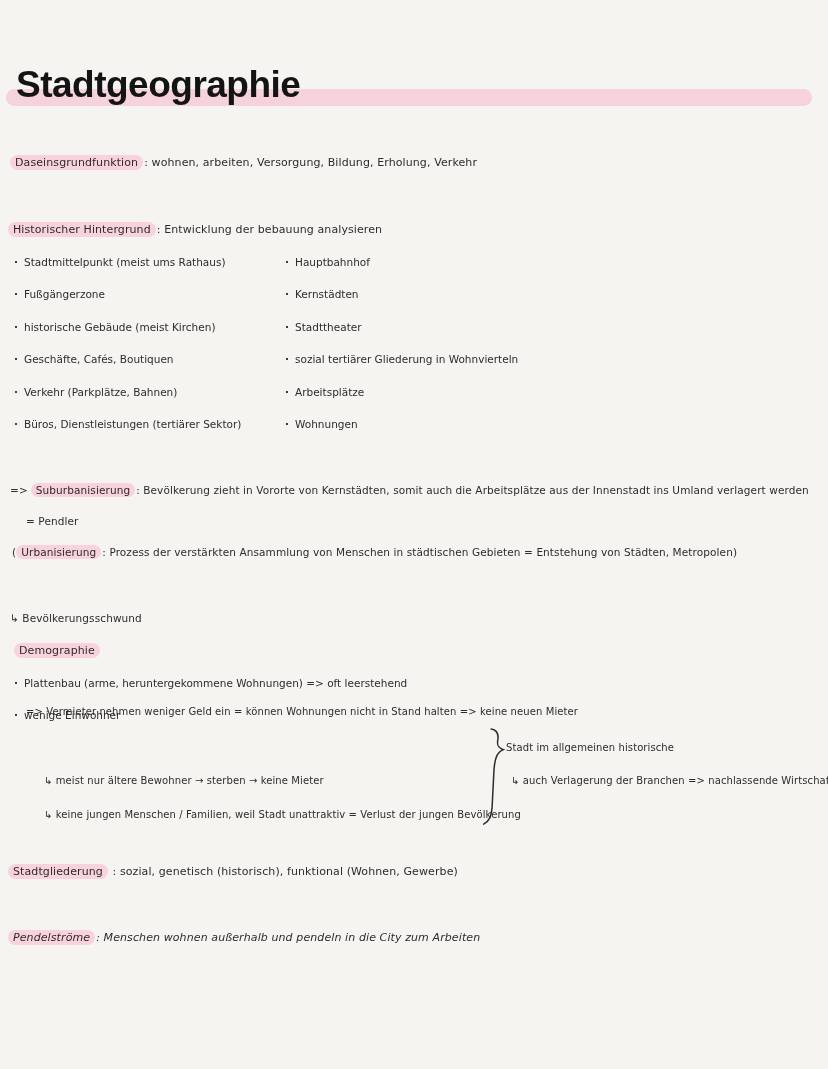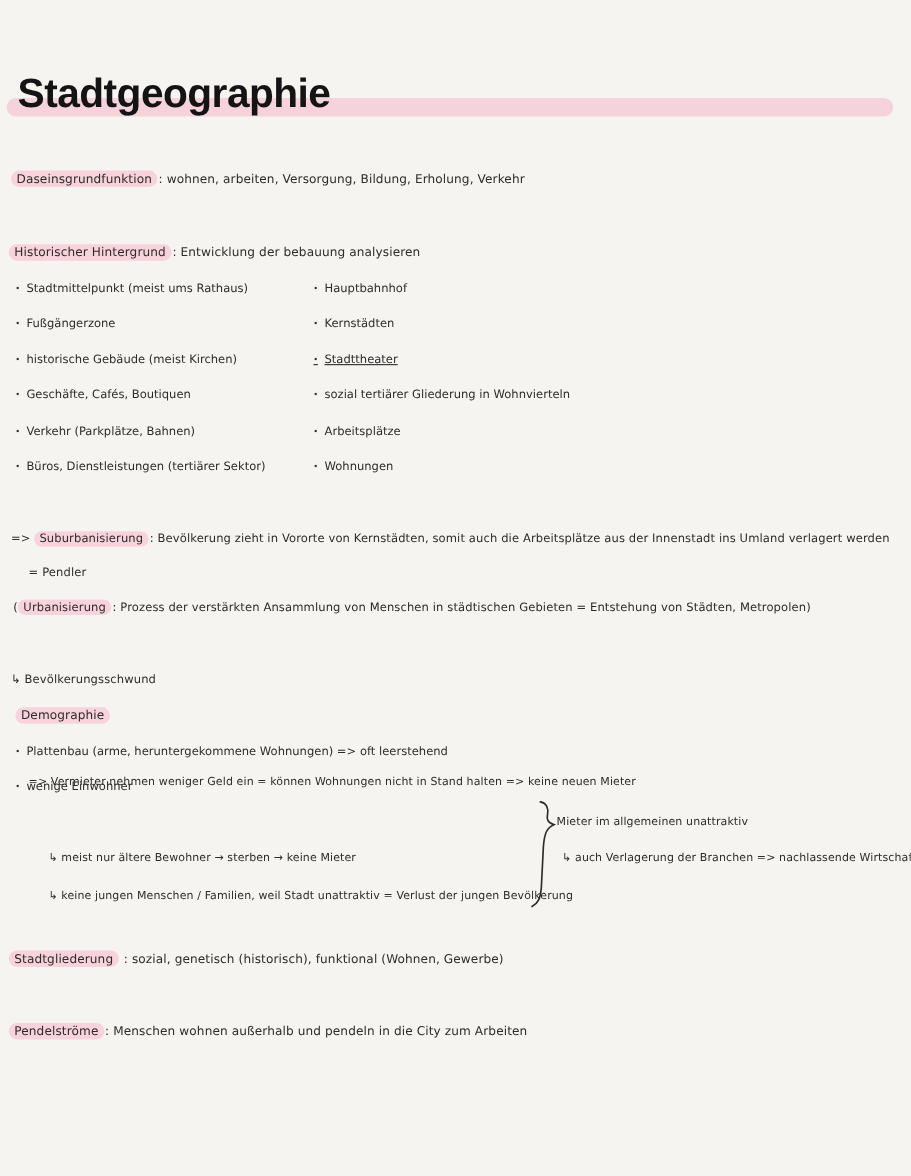--- a/index.html
+++ b/index.html
@@ -68,21 +68,21 @@
     <div class="bullet-row" style="top:256px;">Stadtmittelpunkt (meist ums Rathaus)</div>
     <div class="bullet-row" style="top:288px;">Fußgängerzone</div>
     <div class="bullet-row" style="top:321px;">historische Gebäude (meist Kirchen)</div>
     <div class="bullet-row" style="top:353px;">Geschäfte, Cafés, Boutiquen</div>
     <div class="bullet-row" style="top:386px;">Verkehr (Parkplätze, Bahnen)</div>
     <div class="bullet-row" style="top:418px;">Büros, Dienstleistungen (tertiärer Sektor)</div>
   </div>
   <div class="bullet-col" style="left:285px; top:0;">
     <div class="bullet-row" style="top:256px;">Hauptbahnhof</div>
     <div class="bullet-row" style="top:288px;">Kernstädten</div>
-    <div class="bullet-row" style="top:321px;text-decoration:underline;">Stadttheater</div>
+    <div class="bullet-row" style="top:321px;">Stadttheater</div>
     <div class="bullet-row" style="top:353px;">sozial tertiärer Gliederung in Wohnvierteln</div>
     <div class="bullet-row" style="top:386px;">Arbeitsplätze</div>
     <div class="bullet-row" style="top:418px;">Wohnungen</div>
   </div>
 
   <div class="line" style="left:10px; top:483px;">
     <span class="pfx">=&gt;</span><span class="hl">Suburbanisierung</span><span>: Bevölkerung zieht in Vororte von Kernstädten, somit auch die Arbeitsplätze aus der Innenstadt ins Umland verlagert werden</span>
   </div>
   <div class="line" style="left:26px; top:514px;">= Pendler</div>
 
@@ -100,24 +100,24 @@
 
   <div class="line sm" style="left:26px; top:704px;text-align:center;">=&gt; Vermieter nehmen weniger Geld ein = können Wohnungen nicht in Stand halten =&gt; keine neuen Mieter</div>
   <div class="line sm" style="left:44px; top:773px;">↳ meist nur ältere Bewohner → sterben → keine Mieter</div>
   <div class="line sm" style="left:44px; top:807px;">↳ keine jungen Menschen / Familien, weil Stadt unattraktiv = Verlust der jungen Bevölkerung</div>
 
   <div class="brace">
     <svg viewBox="0 0 26 104" xmlns="http://www.w3.org/2000/svg">
       <path d="M10,1 C16,2 18,7 17,13 C16,18 17,21 23,23 C16,26 14,32 13,44 L11,84 C10,94 8,99 2,102" fill="none" stroke="#2d2b2c" stroke-width="1.6" stroke-linecap="round"></path>
     </svg>
   </div>
-  <div class="line sm" style="left:506px; top:740px;">Mieter im allgemeinen unattraktiv</div>
+  <div class="line sm" style="left:506px; top:740px;">Stadt im allgemeinen historische</div>
   <div class="line sm" style="left:511px; top:773px;">↳ auch Verlagerung der Branchen =&gt; nachlassende Wirtschaft</div>
 
   <div class="line md" style="left:8px; top:864px;">
     <span class="hl">Stadtgliederung</span><span> : sozial, genetisch (historisch), funktional (Wohnen, Gewerbe)</span>
   </div>
 
-  <div class="line md" style="left:8px; top:930px;">
+  <div class="line md" style="left:8px; top:930px;font-style:italic;">
     <span class="hl">Pendelströme</span><span>: Menschen wohnen außerhalb und pendeln in die City zum Arbeiten</span>
   </div>
 
 </div>
 
 </body></html>

